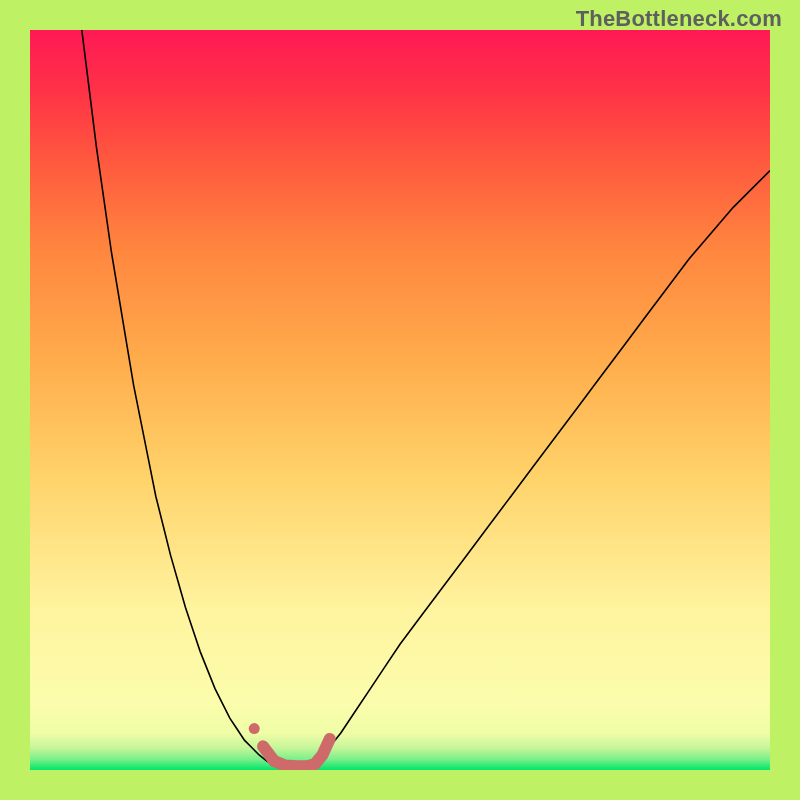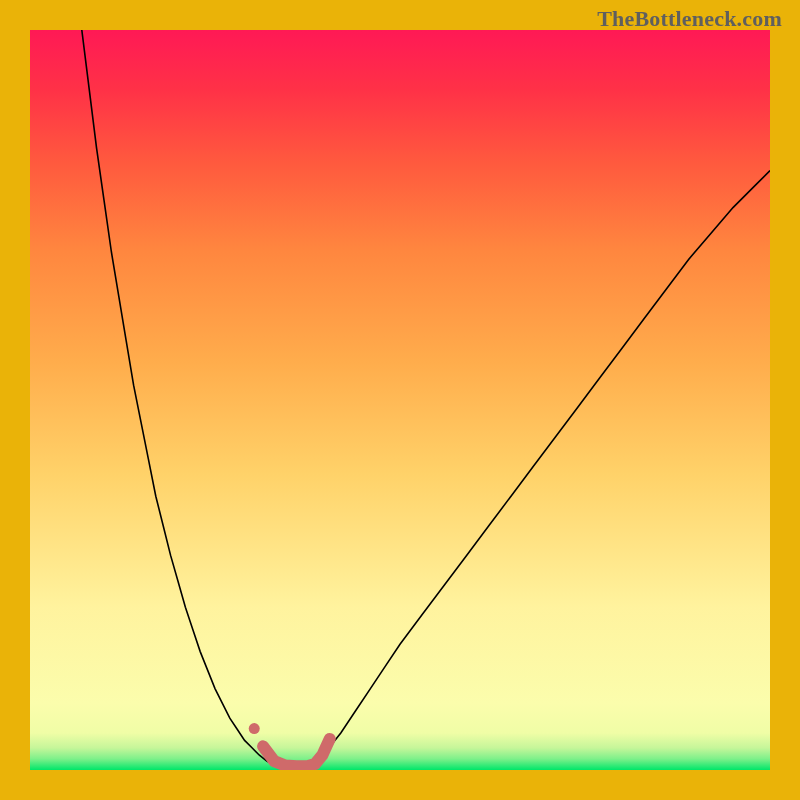--- a/index.html
+++ b/index.html
@@ -8,22 +8,21 @@
     width: 800px;
     height: 800px;
     background: #000;
     font-family: Arial, Helvetica, sans-serif;
     overflow: hidden;
   }
   .frame {
     position: absolute;
     left: 0; top: 0;
     width: 800px; height: 800px;
-    background: #eab308;
-    font-family: Liberation Serif, serif;
+    background: #bef264;
   }
   .plot-area {
     position: absolute;
     left: 30px;
     top: 30px;
     width: 740px;
     height: 740px;
     overflow: hidden;
   }
   .watermark {

